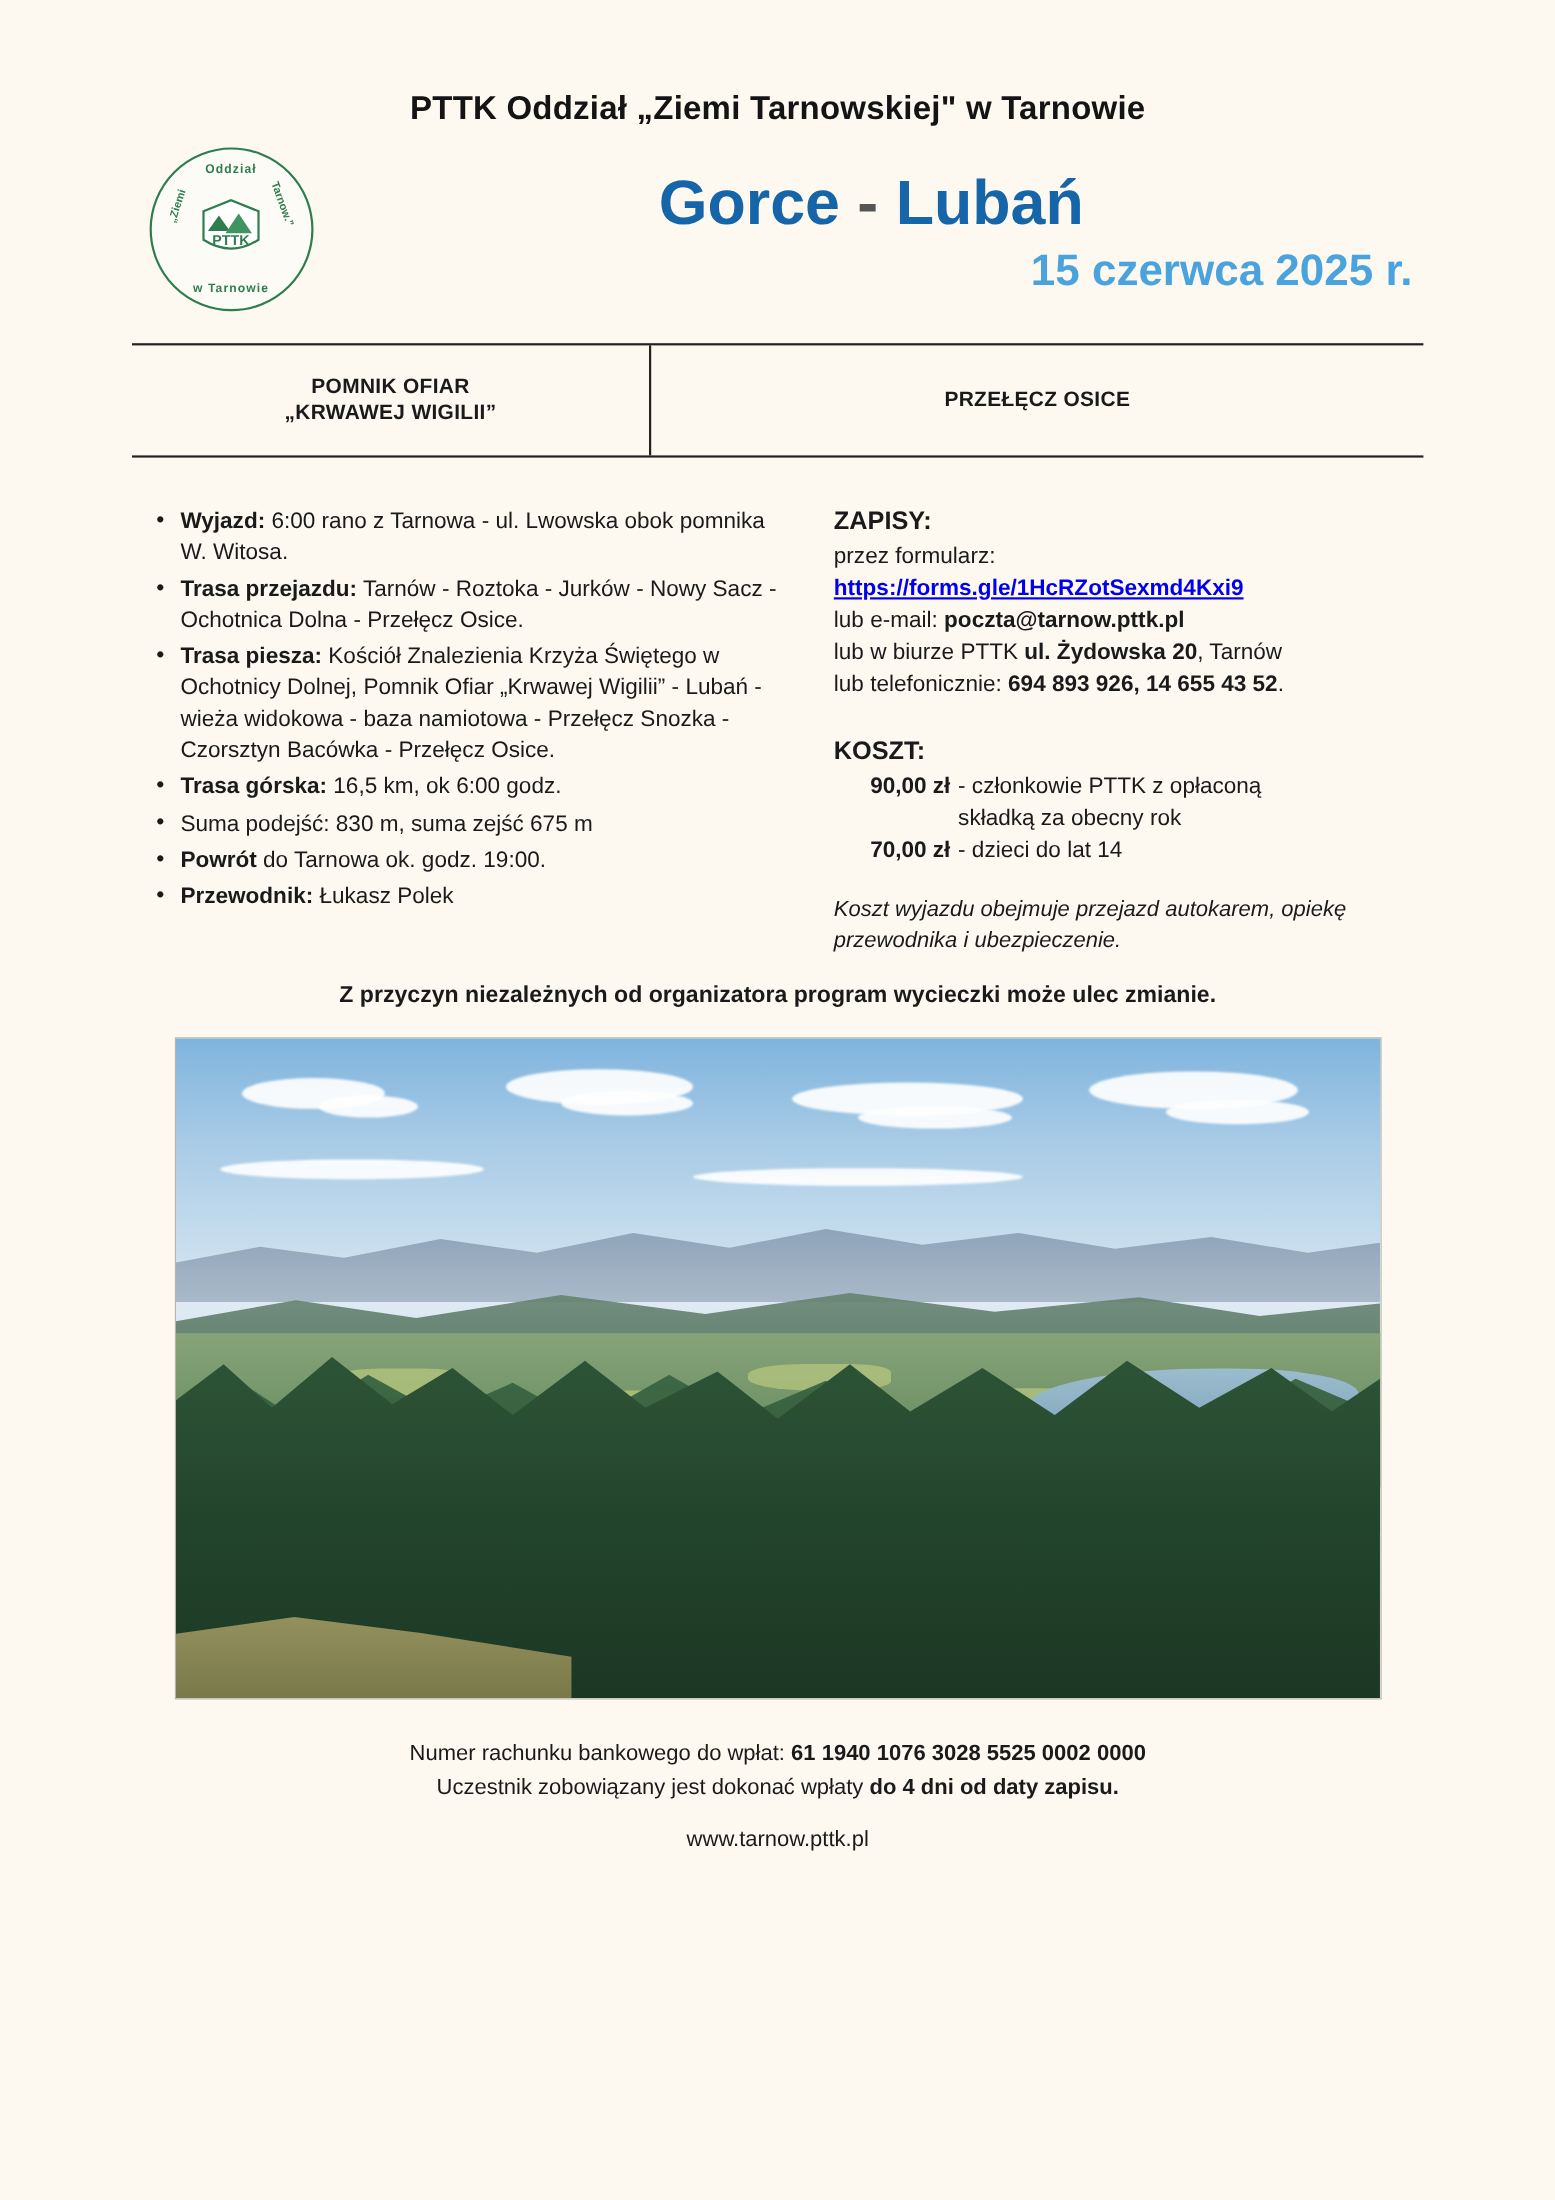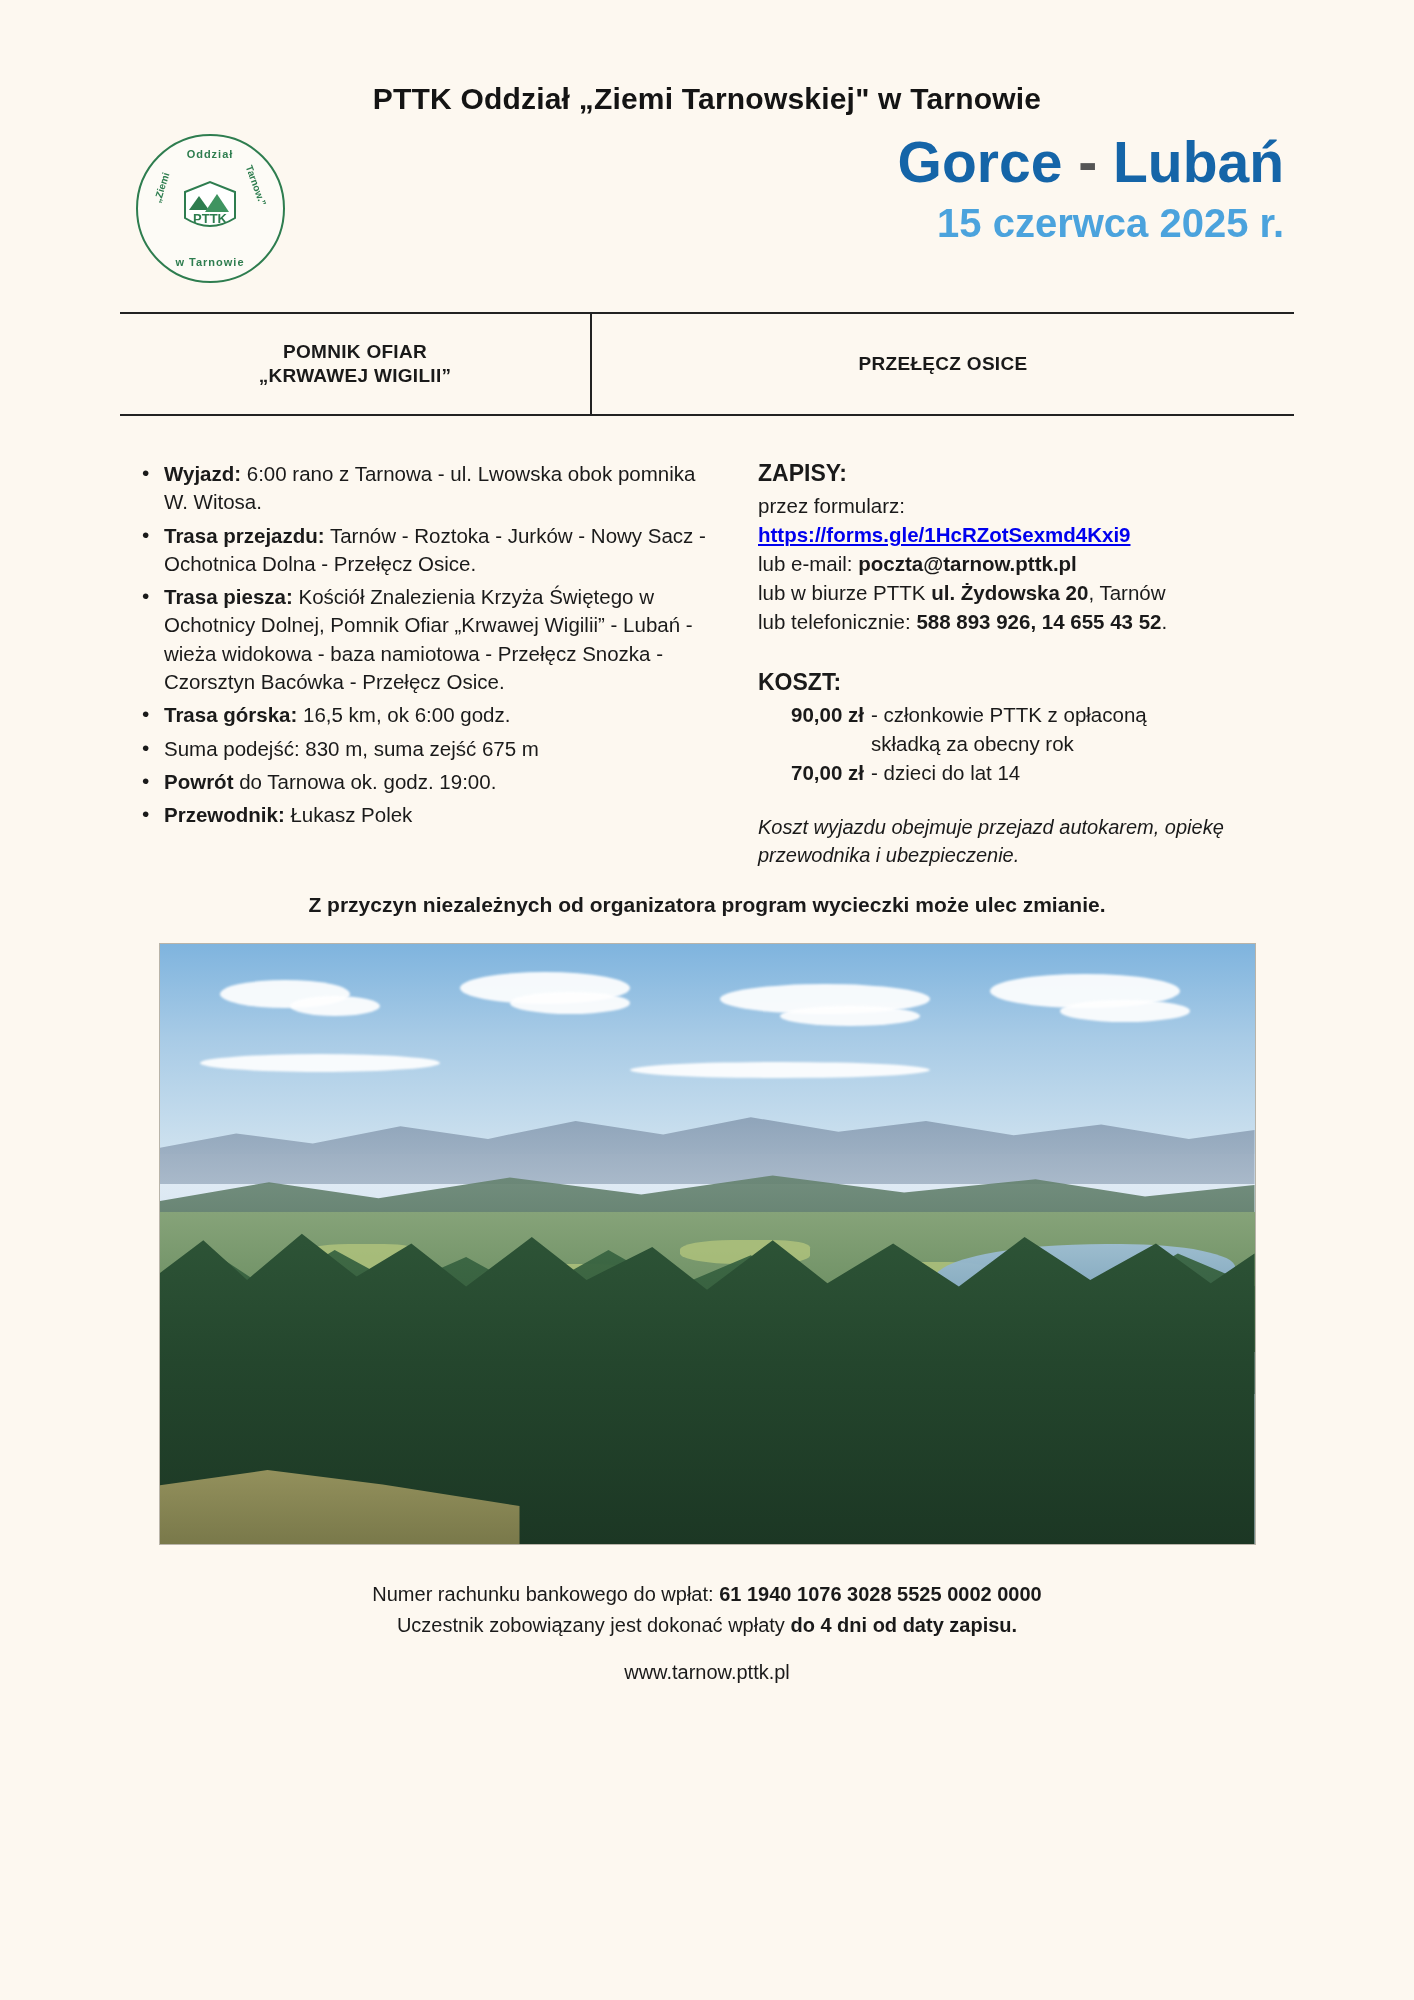--- a/index.html
+++ b/index.html
@@ -95,22 +95,23 @@
   .title-block {
     flex: 1;
     text-align: right;
     padding-right: 10px;
   }
   .main-title {
     font-size: 57px;
     font-weight: bold;
     color: #1565a8;
     line-height: 1.05;
-    margin-top: 9px;
+    margin-top: 32px;
     white-space: nowrap;
+    text-align: center;
   }
   .main-title .dash {
     color: #555;
     font-weight: bold;
   }
   .sub-title {
     font-size: 40px;
     font-weight: bold;
     color: #4ba3dd;
     margin-top: 8px;
@@ -367,21 +368,21 @@
         <li><b>Przewodnik:</b><span> Łukasz Polek</span></li>
       </ul>
     </div>
 
     <div class="col-right">
       <div class="r-head">ZAPISY:</div>
       <div class="r-line">przez formularz:</div>
       <div class="r-line"><a class="r-link" href="#">https://forms.gle/1HcRZotSexmd4Kxi9</a></div>
       <div class="r-line"><span>lub e-mail: </span><b>poczta@tarnow.pttk.pl</b></div>
       <div class="r-line"><span>lub w biurze PTTK </span><b>ul. Żydowska 20</b><span>, Tarnów</span></div>
-      <div class="r-line"><span>lub telefonicznie: </span><b>588 893 926, 14 655 43 52</b><span>.</span></div>
+      <div class="r-line"><span>lub telefonicznie: </span><b>694 893 926, 14 655 43 52</b><span>.</span></div>
 
       <div class="koszt-head">KOSZT:</div>
       <div class="koszt-row">
         <span class="koszt-amt">90,00 zł</span>
         <span> - członkowie PTTK z opłaconą</span>
       </div>
       <div class="koszt-note">składką za obecny rok</div>
       <div class="koszt-row">
         <span class="koszt-amt">70,00 zł</span>
         <span> - dzieci do lat 14</span>

